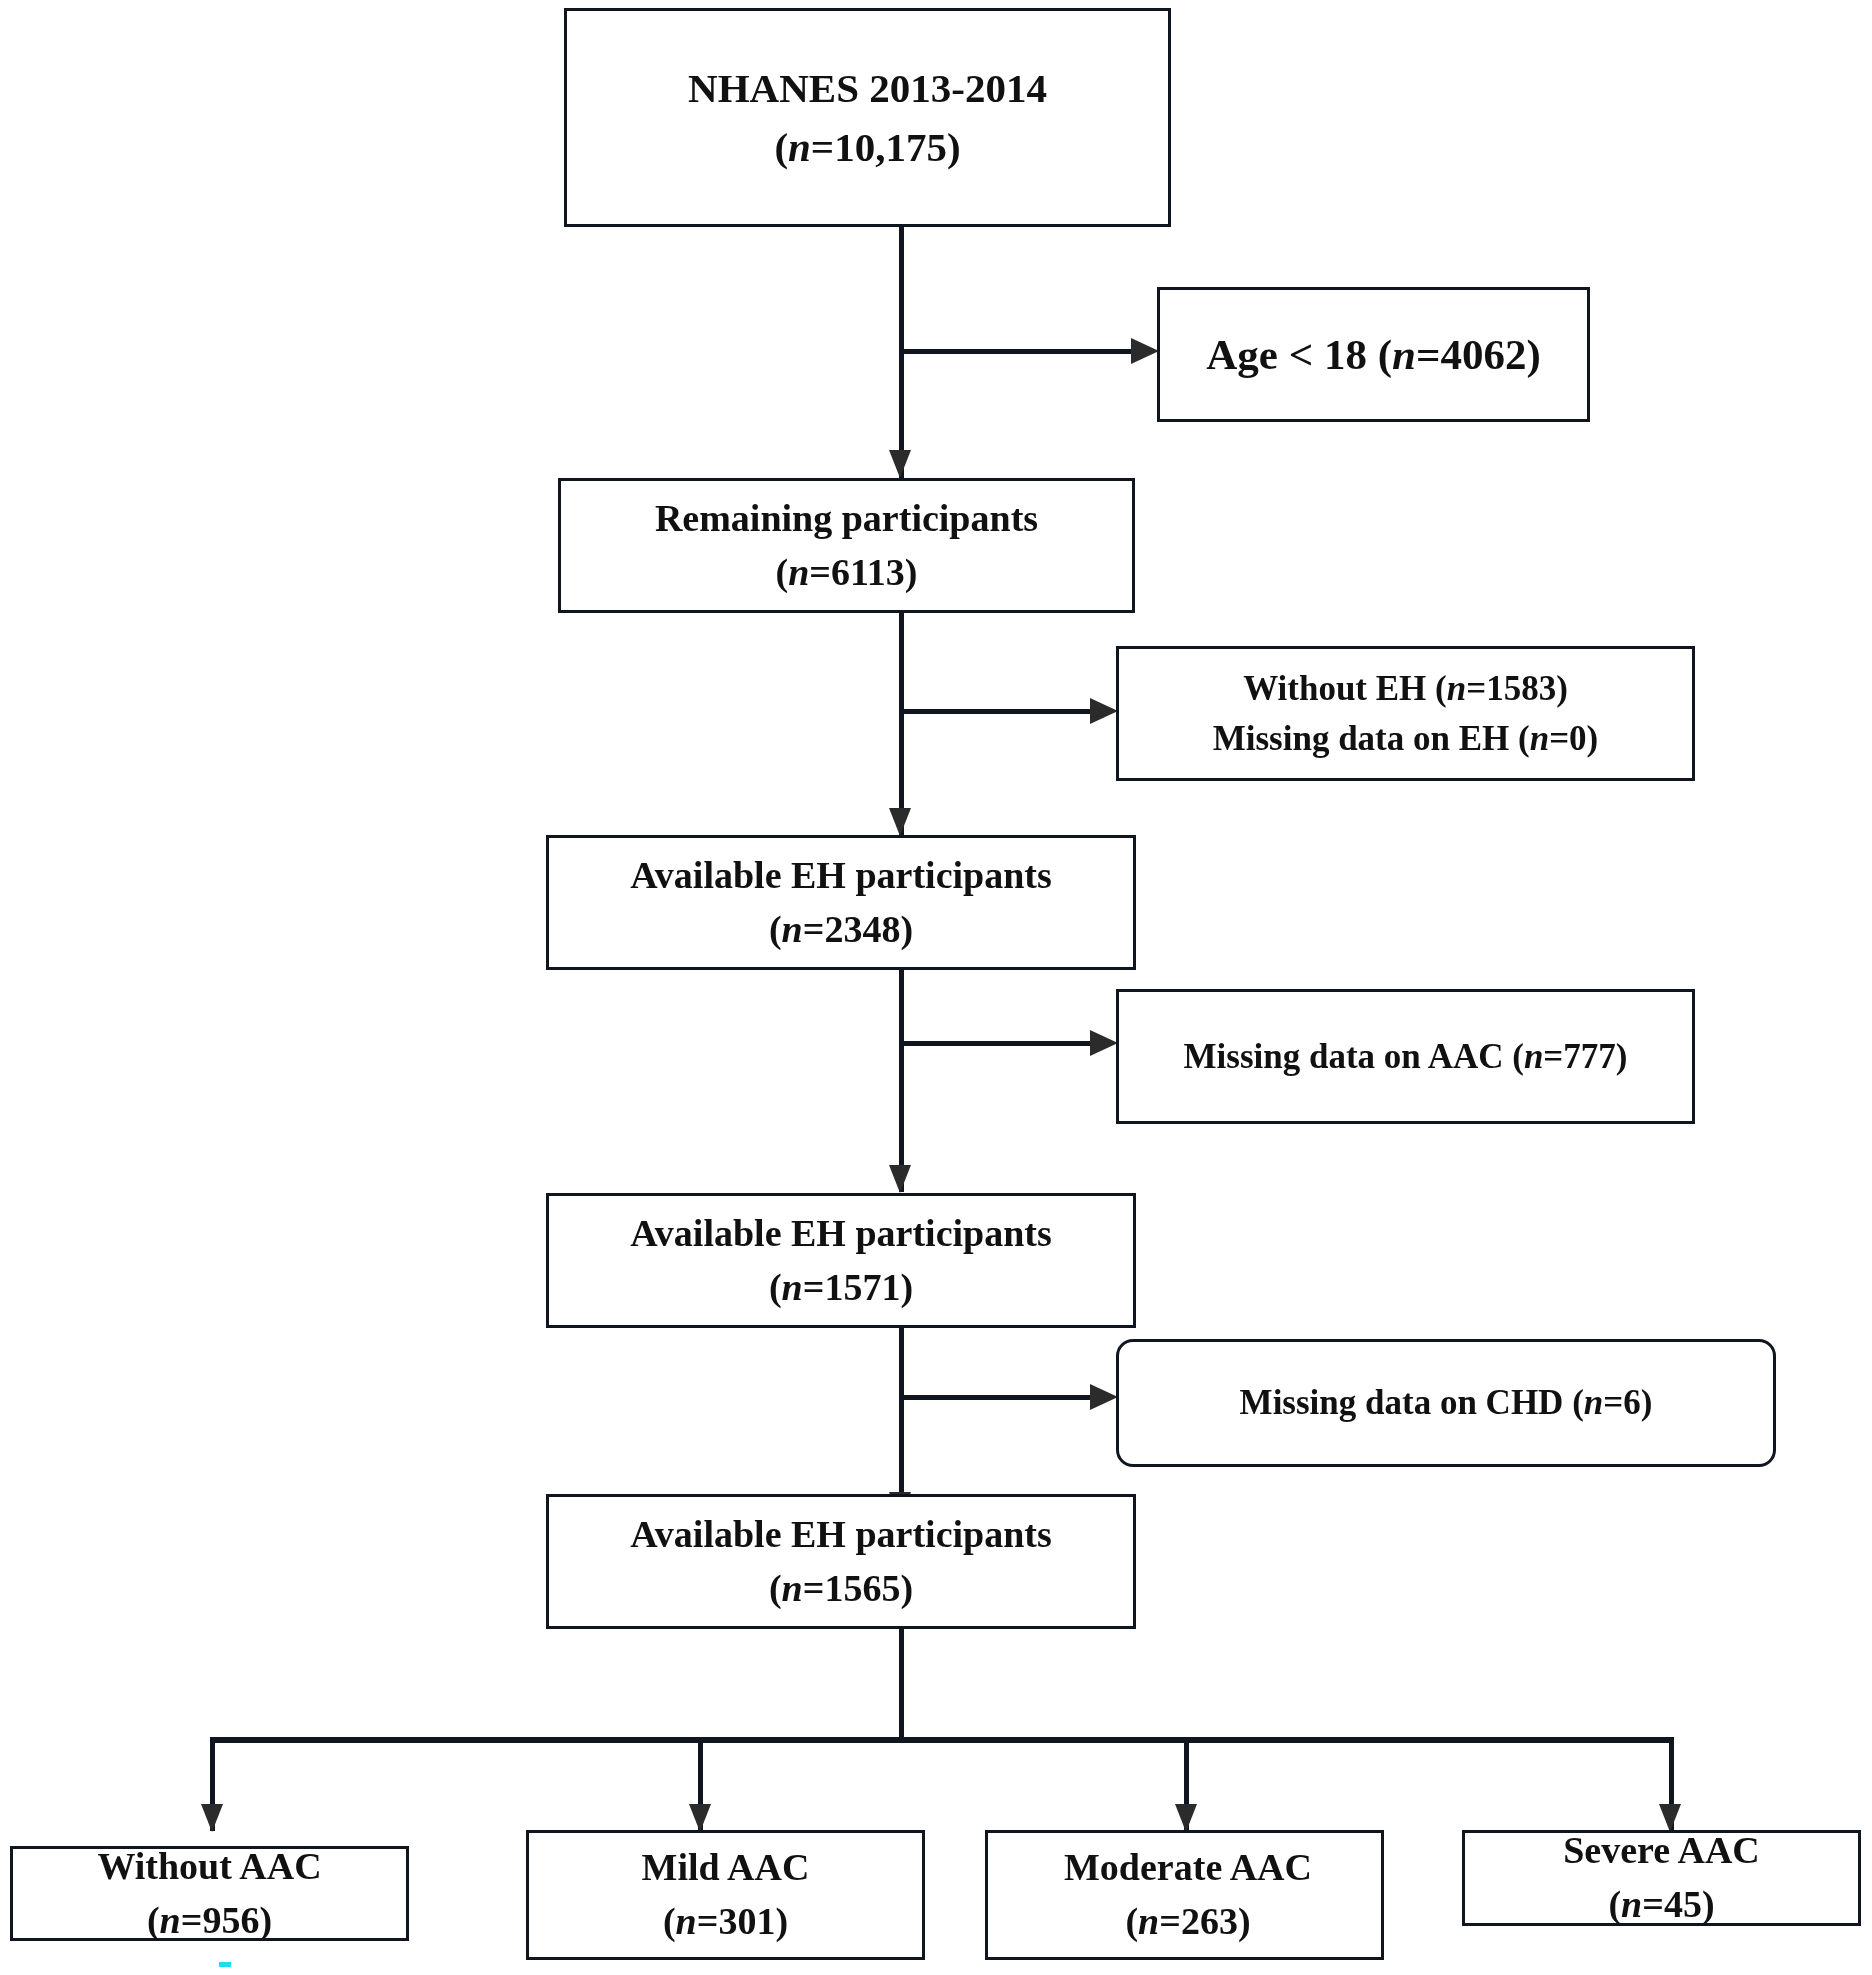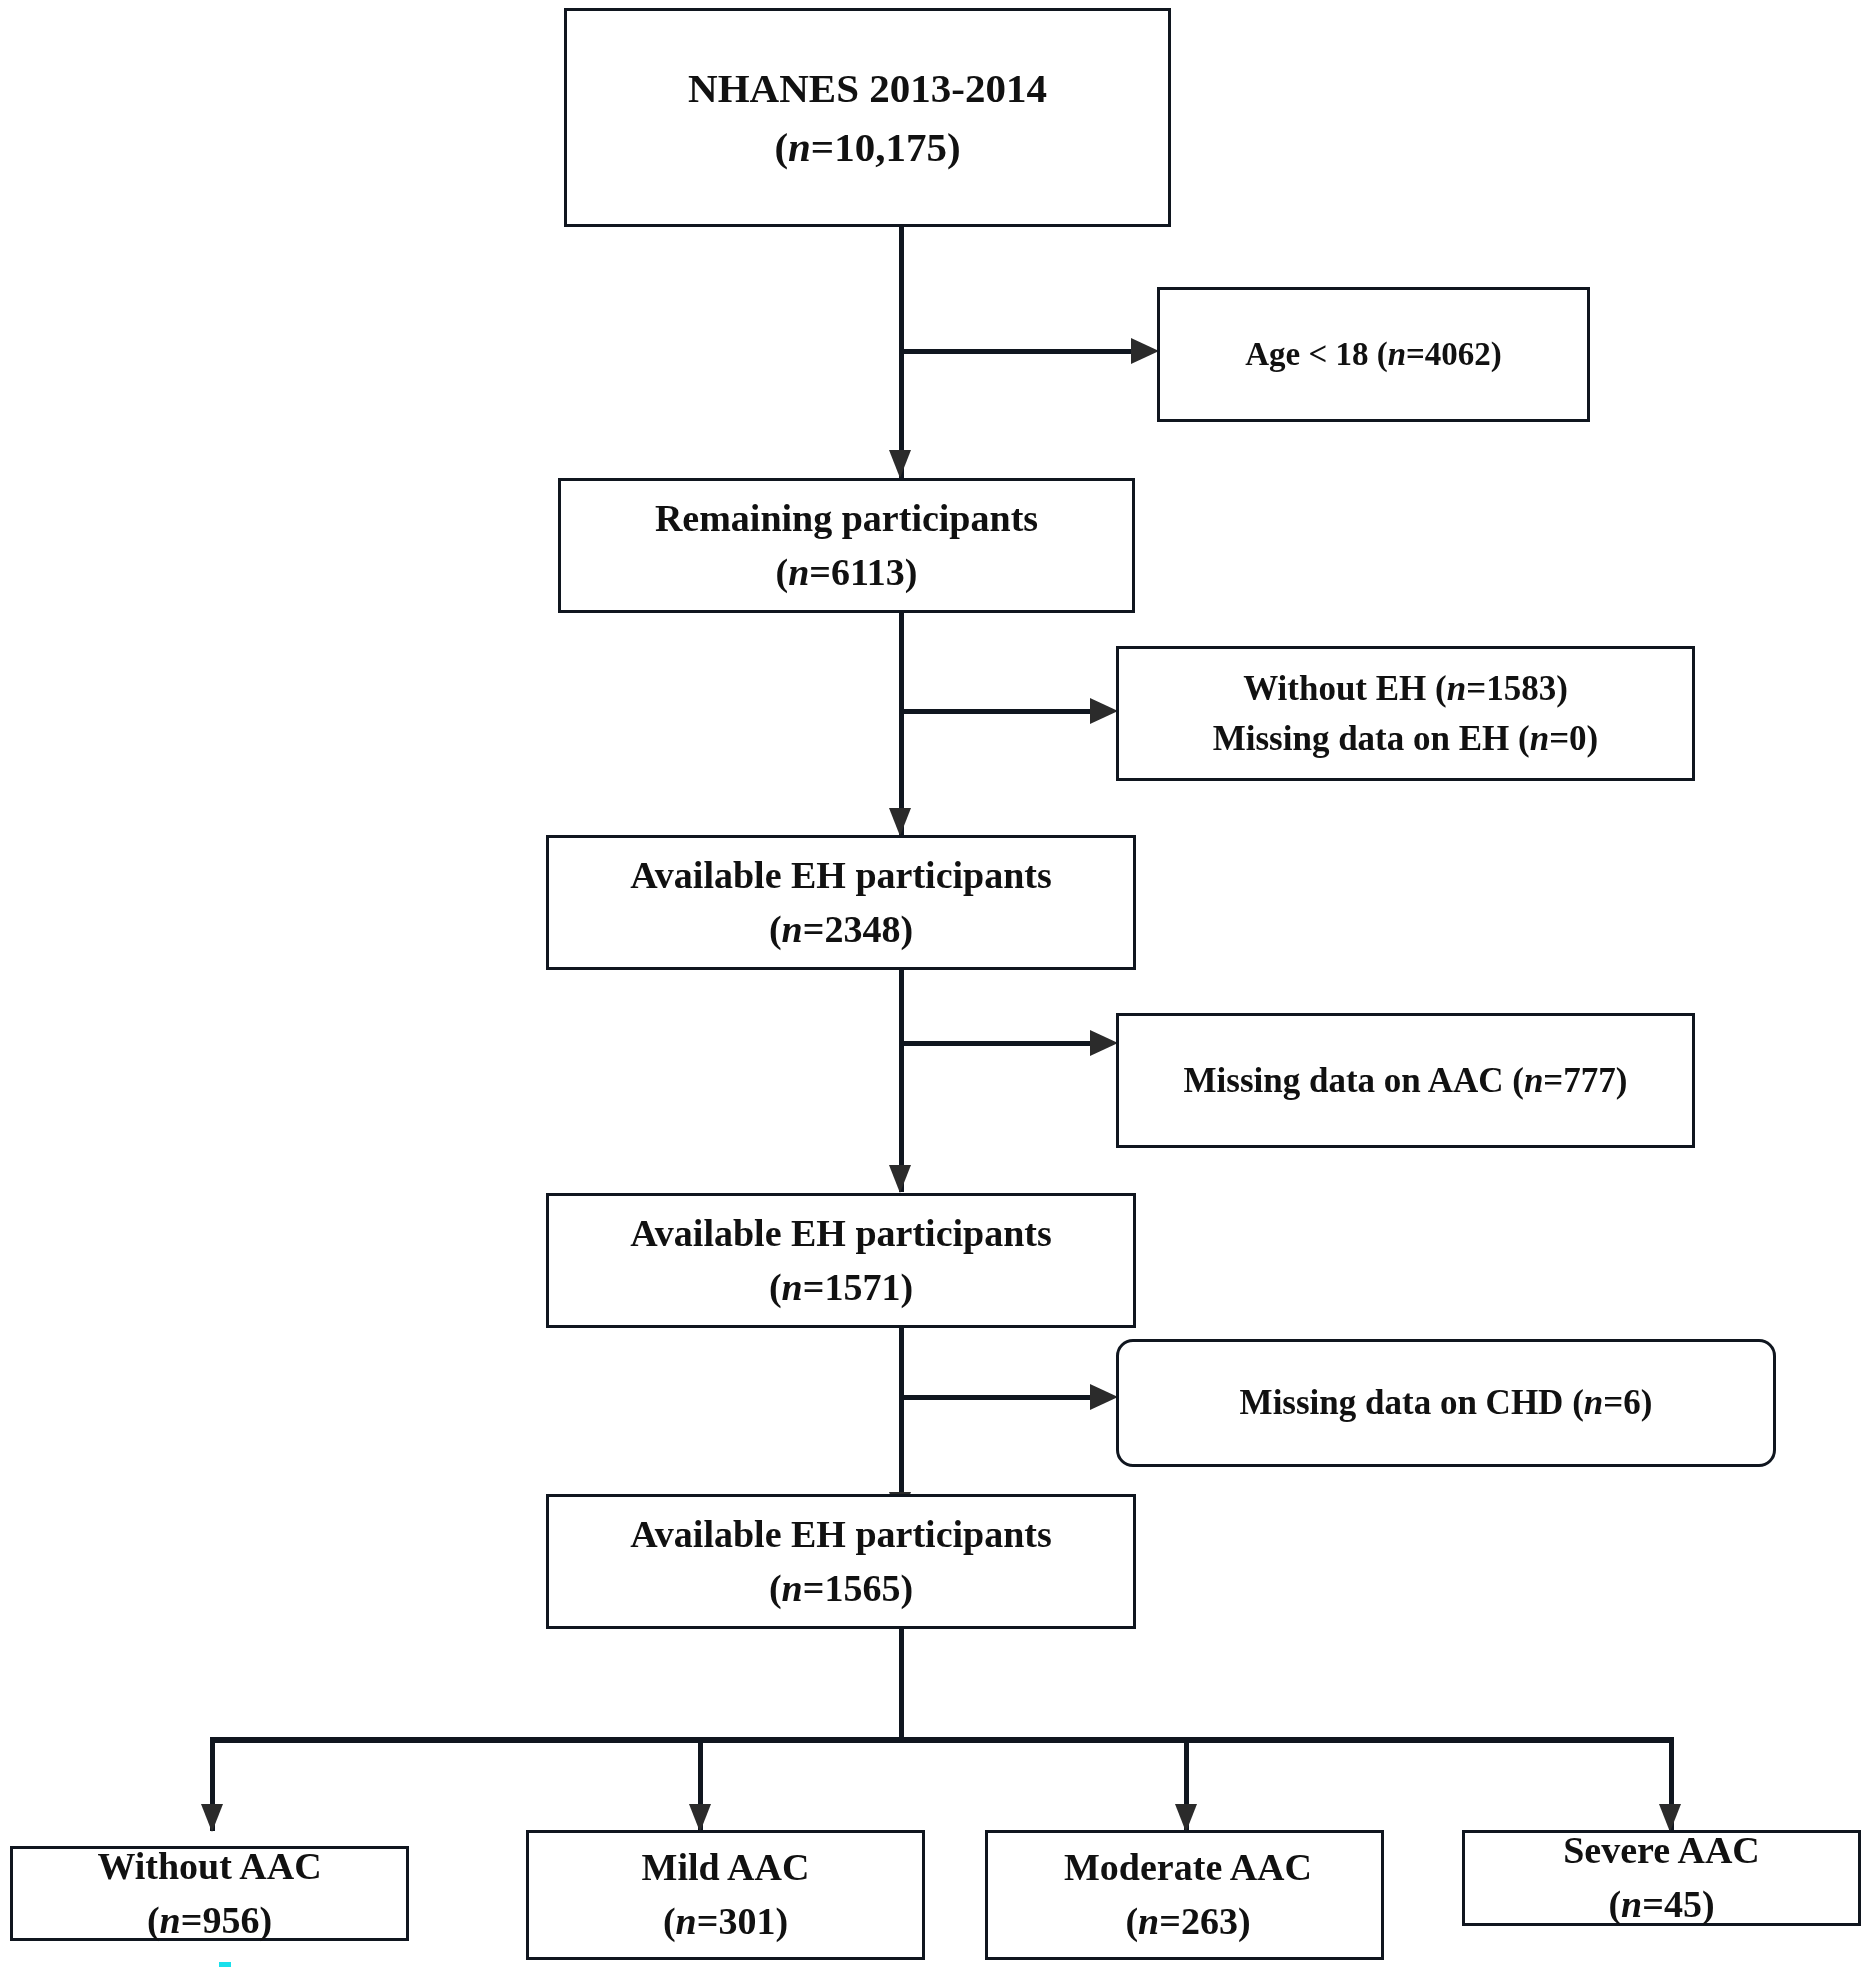--- a/index.html
+++ b/index.html
@@ -77,21 +77,21 @@
     <span class="line">NHANES 2013-2014</span>
     <span class="line"><span>(</span><span class="ital">n</span><span>=10,175)</span></span>
   </div>
 
   <div class="vline" style="left:899px; top:227px; width:5px; height:253px;"></div>
   <div class="arrow-down" style="left:889px; top:450px;"></div>
 
   <div class="hline" style="left:899px; top:349px; width:251px; height:5px;"></div>
   <div class="arrow-right" style="left:1131px; top:338px;"></div>
 
-  <div class="box" style="left:1157px; top:287px; width:433px; height:135px; font-size:33px;">
+  <div class="box" style="left:1157px; top:287px; width:433px; height:135px; font-size:43px;">
     <span class="line"><span>Age &lt; 18 (</span><span class="ital">n</span><span>=4062)</span></span>
   </div>
 
   <div class="box" style="left:558px; top:478px; width:577px; height:135px; font-size:38px;">
     <span class="line">Remaining participants</span>
     <span class="line"><span>(</span><span class="ital">n</span><span>=6113)</span></span>
   </div>
 
   <div class="vline" style="left:899px; top:612px; width:5px; height:224px;"></div>
   <div class="arrow-down" style="left:889px; top:808px;"></div>
@@ -108,21 +108,21 @@
     <span class="line">Available EH participants</span>
     <span class="line"><span>(</span><span class="ital">n</span><span>=2348)</span></span>
   </div>
 
   <div class="vline" style="left:899px; top:970px; width:5px; height:222px;"></div>
   <div class="arrow-down" style="left:889px; top:1165px;"></div>
 
   <div class="hline" style="left:899px; top:1041px; width:211px; height:5px;"></div>
   <div class="arrow-right" style="left:1090px; top:1030px;"></div>
 
-  <div class="box" style="left:1116px; top:989px; width:579px; height:135px; font-size:35px;margin-top:24px;">
+  <div class="box" style="left:1116px; top:989px; width:579px; height:135px; font-size:35px;">
     <span class="line"><span>Missing data on AAC (</span><span class="ital">n</span><span>=777)</span></span>
   </div>
 
   <div class="box" style="left:546px; top:1193px; width:590px; height:135px; font-size:38px;">
     <span class="line">Available EH participants</span>
     <span class="line"><span>(</span><span class="ital">n</span><span>=1571)</span></span>
   </div>
 
   <div class="vline" style="left:899px; top:1327px; width:5px; height:193px;"></div>
   <div class="arrow-down" style="left:889px; top:1492px;"></div>

